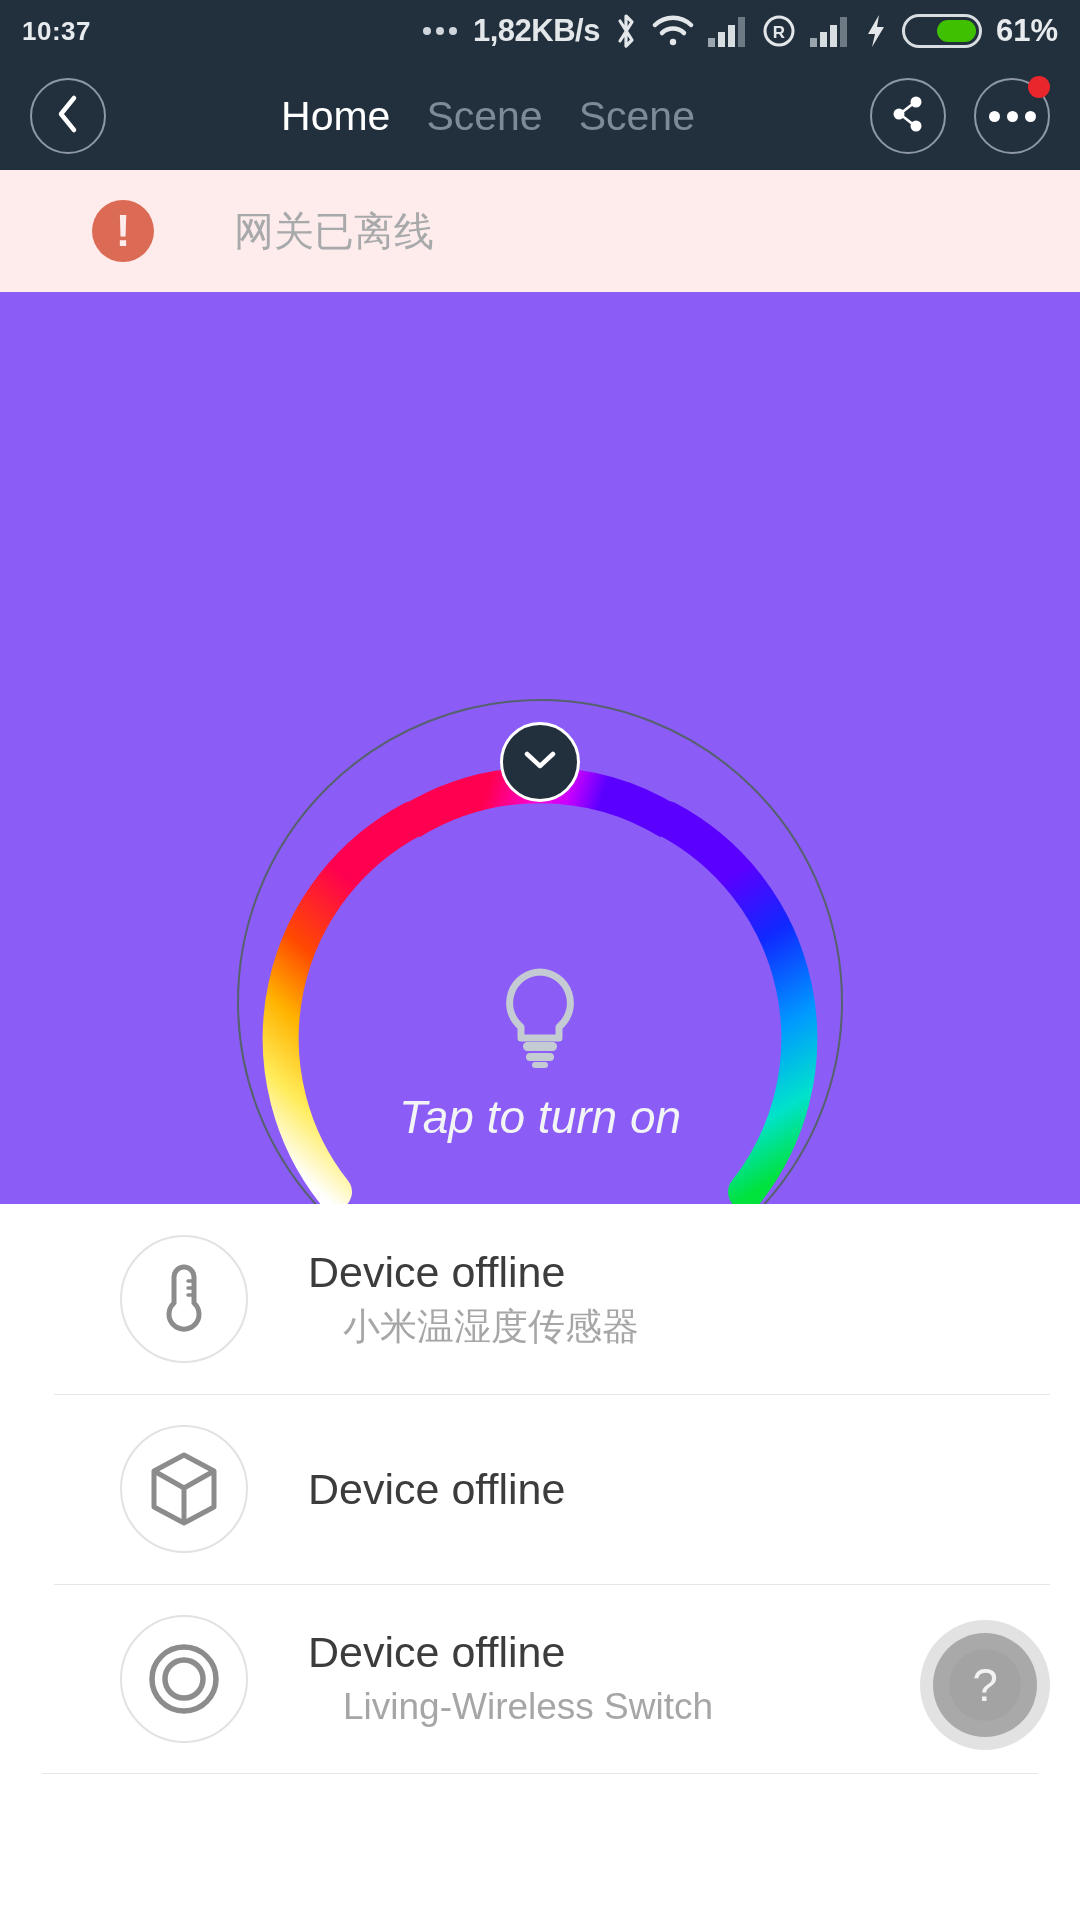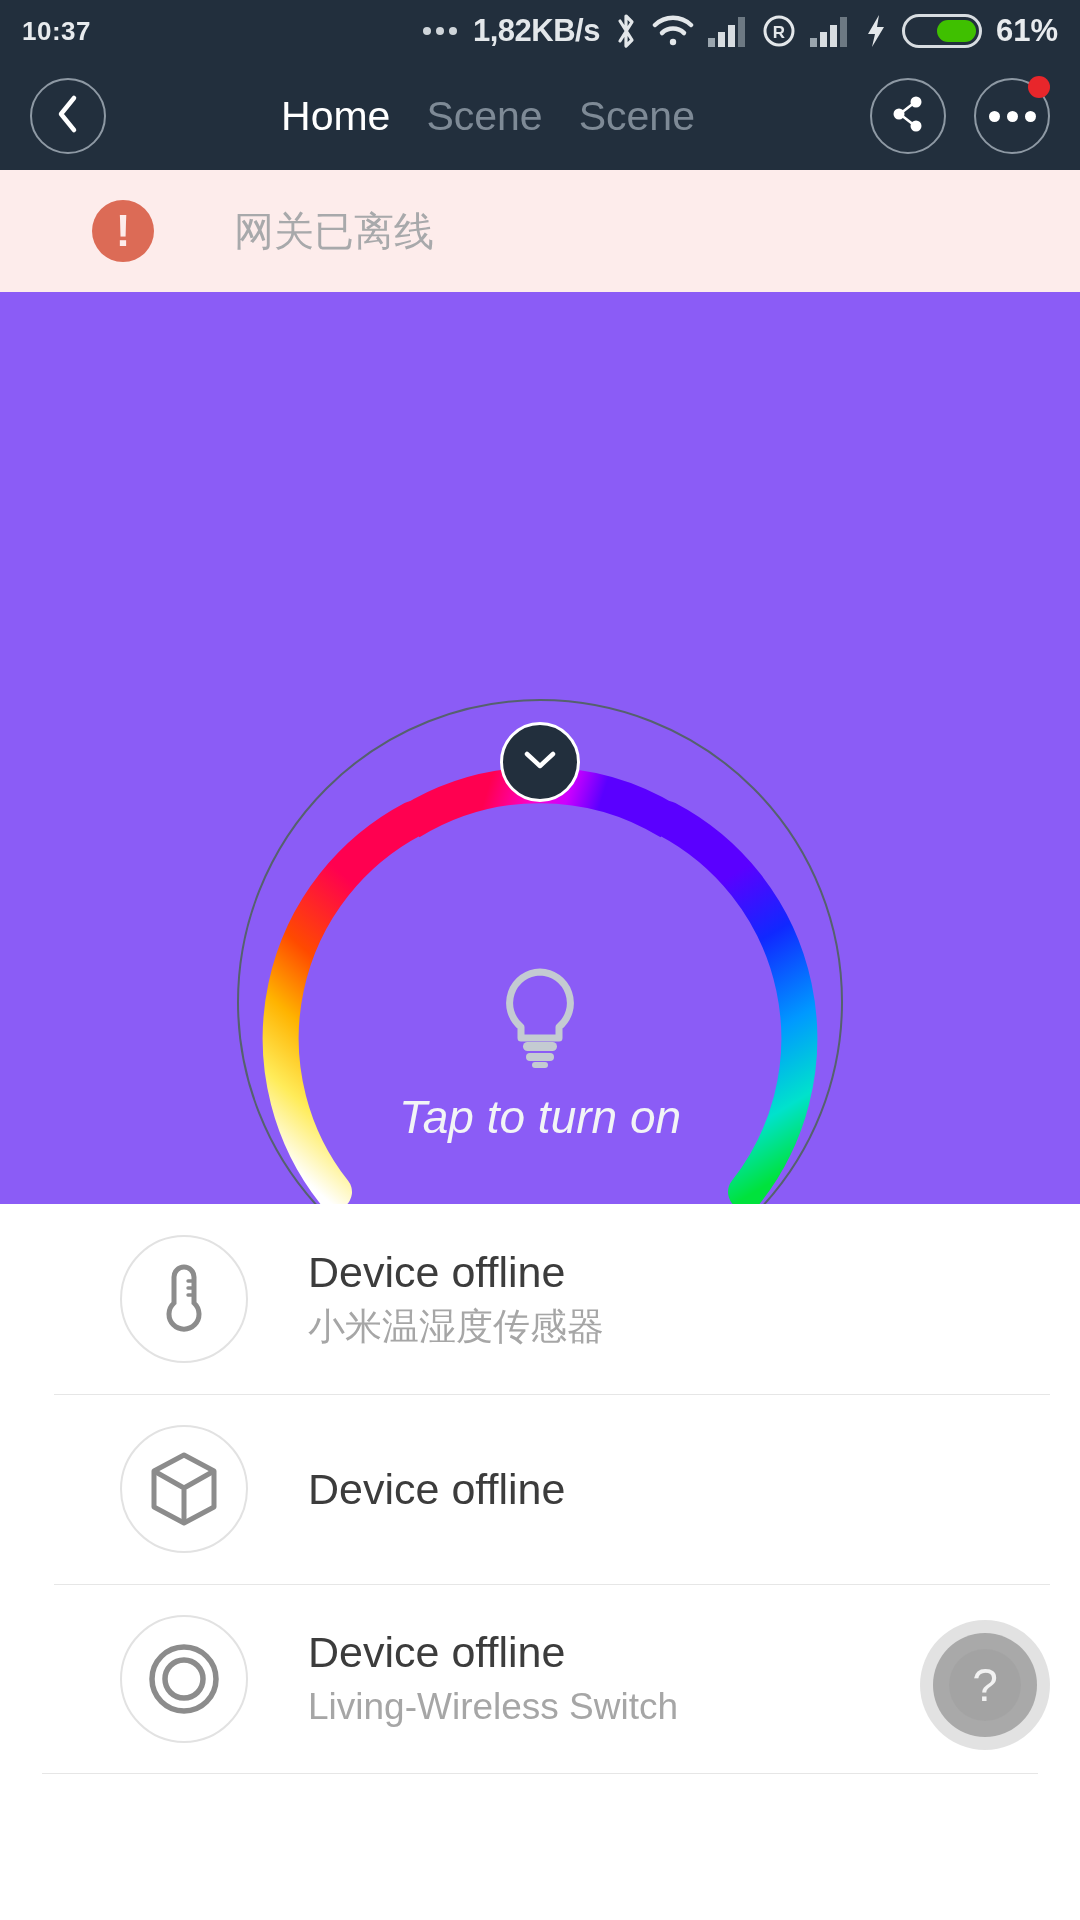--- a/index.html
+++ b/index.html
@@ -89,21 +89,21 @@
   }
   .devlist::after {
     content:""; position:absolute; bottom:0; left:42px; width:996px; height:1px; background:#e6e6e6;
   }
   .dev-ico {
     width:128px; height:128px; border-radius:50%; border:2px solid #e2e2e2;
     display:flex; align-items:center; justify-content:center; flex:none;
   }
   .dev-txt { margin-left:60px; }
   .dev-title { font-size:43px; color:#3c3c3c; line-height:1.18; }
-  .dev-sub { font-size:37px; color:#a6a6a6; line-height:1.3; margin-top:6px; }
+  .dev-sub { font-size:37px; color:#a6a6a6; line-height:1.3; margin-top:6px;margin-left:35px; }
 
   
   .fab {
     position:absolute; right:30px; top:1620px;
     width:130px; height:130px; border-radius:50%;
     background:rgba(190,190,190,0.45);
     display:flex; align-items:center; justify-content:center;
   }
   .fab .inner {
     width:104px; height:104px; border-radius:50%;

